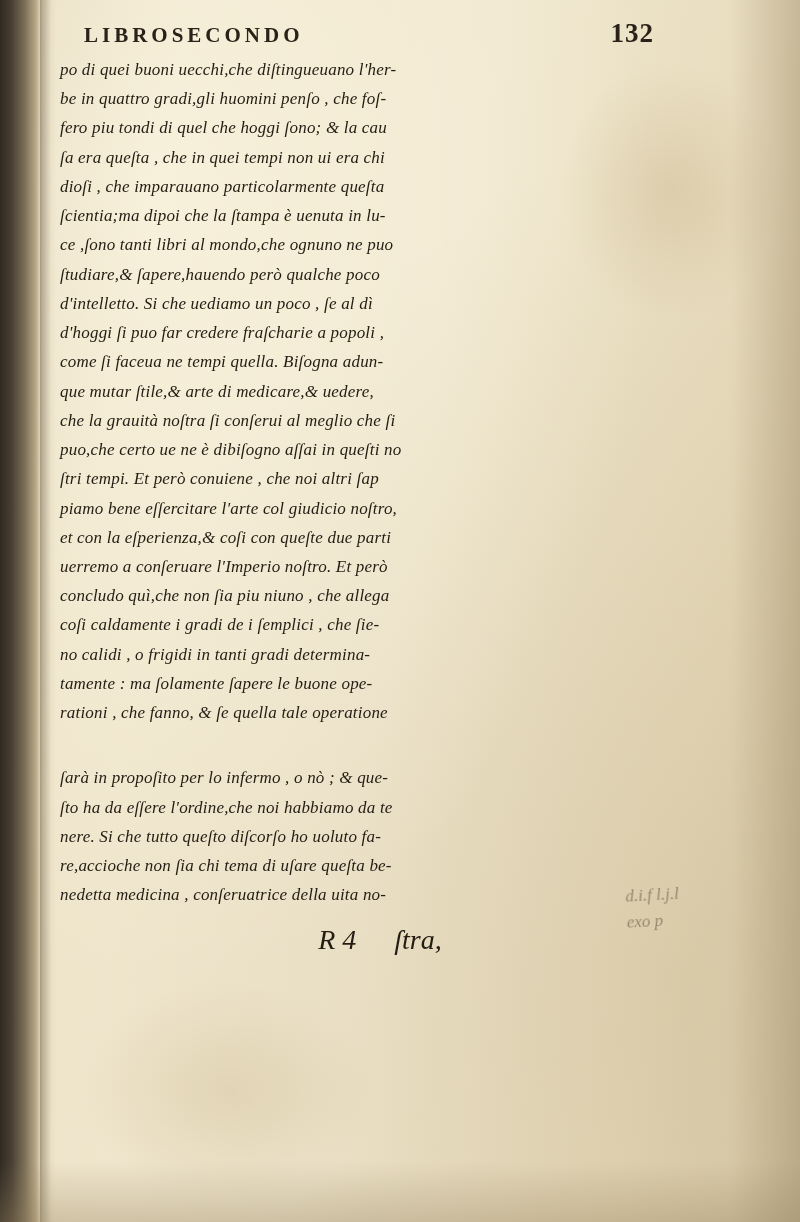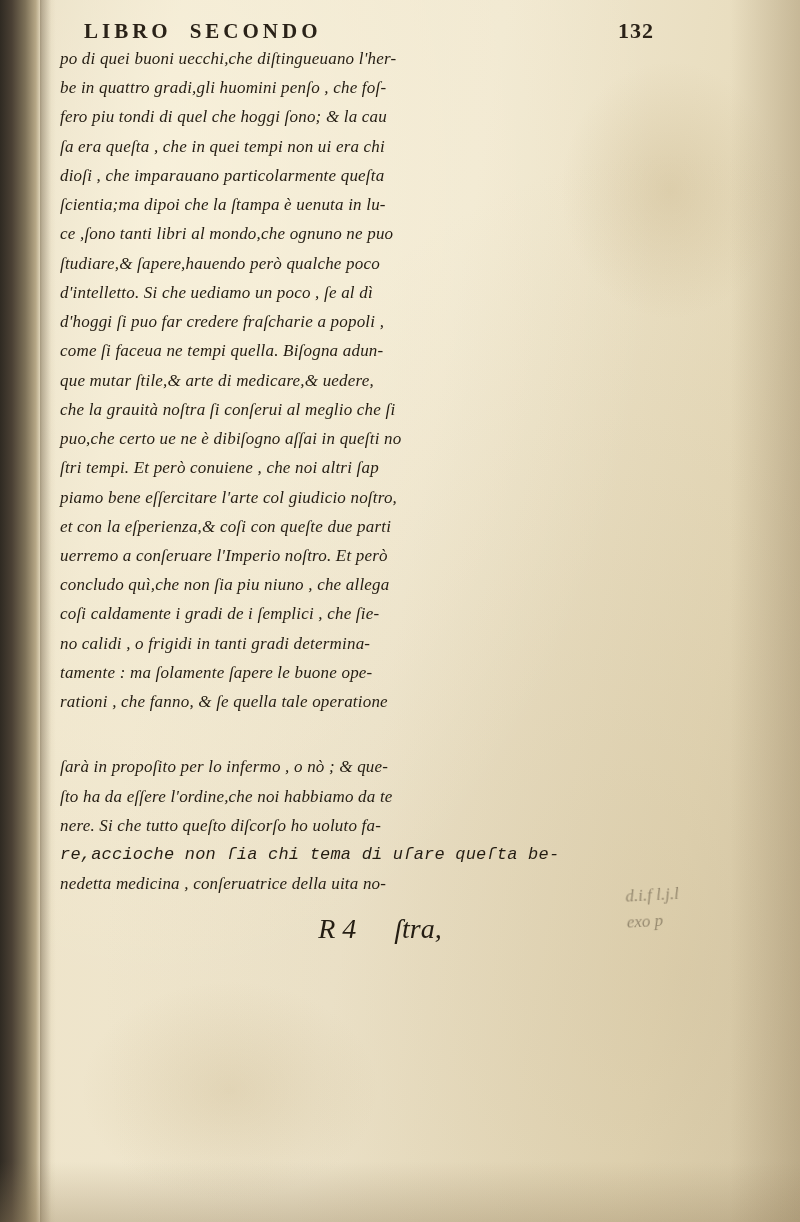--- a/index.html
+++ b/index.html
@@ -74,32 +74,32 @@
     position: absolute;
     left: 60px;
     top: 18px;
     width: 600px;
   }
 
   .running-head {
     display: flex;
     align-items: baseline;
     justify-content: flex-start;
-    gap: 18px;
     font-family: "Liberation Serif", serif;
     font-weight: 700;
     font-size: 21px;
     letter-spacing: 4px;
     color: #2a2218;
     padding-left: 24px;
+    margin-bottom: 6px;
   }
   .running-head .folio {
     margin-left: auto;
     letter-spacing: 1px;
-    font-size: 22px;
+    font-size: 27px;
     padding-right: 6px;
   }
   .rh-word { white-space: nowrap; }
 
   .body-text {
     font-family: "Liberation Serif", serif;
     font-style: italic;
     font-size: 17px;
     color: #231c12;
     line-height: 1.72;
@@ -180,21 +180,21 @@
       <span class="line" style="transform: scaleX(1);">et con la eſperienza,&amp; coſi con queſte due parti</span>
       <span class="line" style="transform: scaleX(1);">uerremo a conſeruare l'Imperio noſtro. Et però</span>
       <span class="line" style="transform: scaleX(1);">concludo quì,che non ſia piu niuno ,  che  allega</span>
       <span class="line" style="transform: scaleX(1);">coſi caldamente i gradi de i ſemplici , che ſie-</span>
       <span class="line" style="transform: scaleX(1);">no calidi , o frigidi in tanti  gradi  determina-</span>
       <span class="line" style="transform: scaleX(1);">tamente : ma ſolamente ſapere le buone ope-</span>
       <span class="line" style="transform: scaleX(1);">rationi , che fanno, &amp; ſe quella tale operatione</span>
       <span class="line" style="transform: scaleX(1); margin-top: 36px;">ſarà in propoſito per lo infermo , o nò ; &amp; que-</span>
       <span class="line" style="transform: scaleX(1);">ſto ha da eſſere l'ordine,che noi habbiamo da te</span>
       <span class="line" style="transform: scaleX(1);">nere.  Si che tutto queſto diſcorſo ho uoluto fa-</span>
-      <span class="line" style="transform: scaleX(1); font-family: Liberation Mono, monospace;">re,accioche non ſia chi tema di uſare queſta be-</span>
+      <span class="line" style="transform: scaleX(1);">re,accioche non ſia chi tema di uſare queſta be-</span>
       <span class="line" style="transform: scaleX(1);">nedetta medicina , conſeruatrice della uita no-</span>
     </div>
 
     <div class="catchline">
       <span class="sig">R  4</span>
       <span class="sig">ſtra,</span>
     </div>
 
   </div>
 

